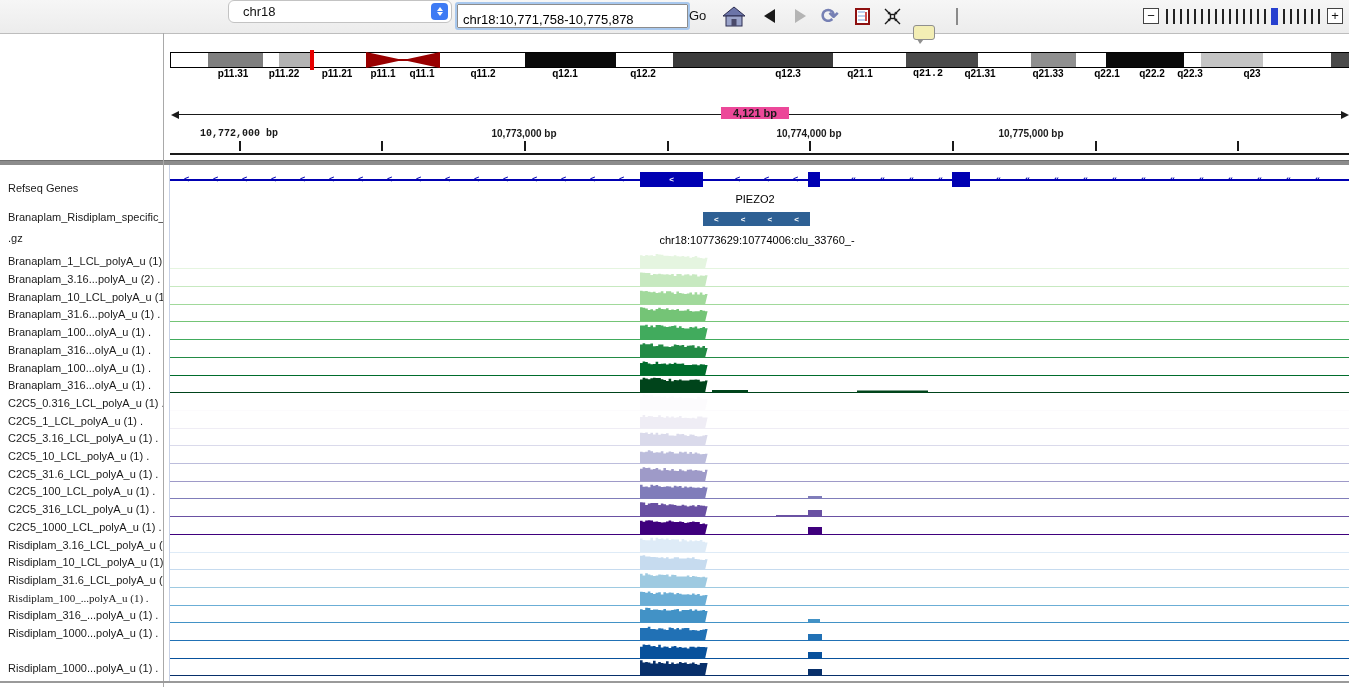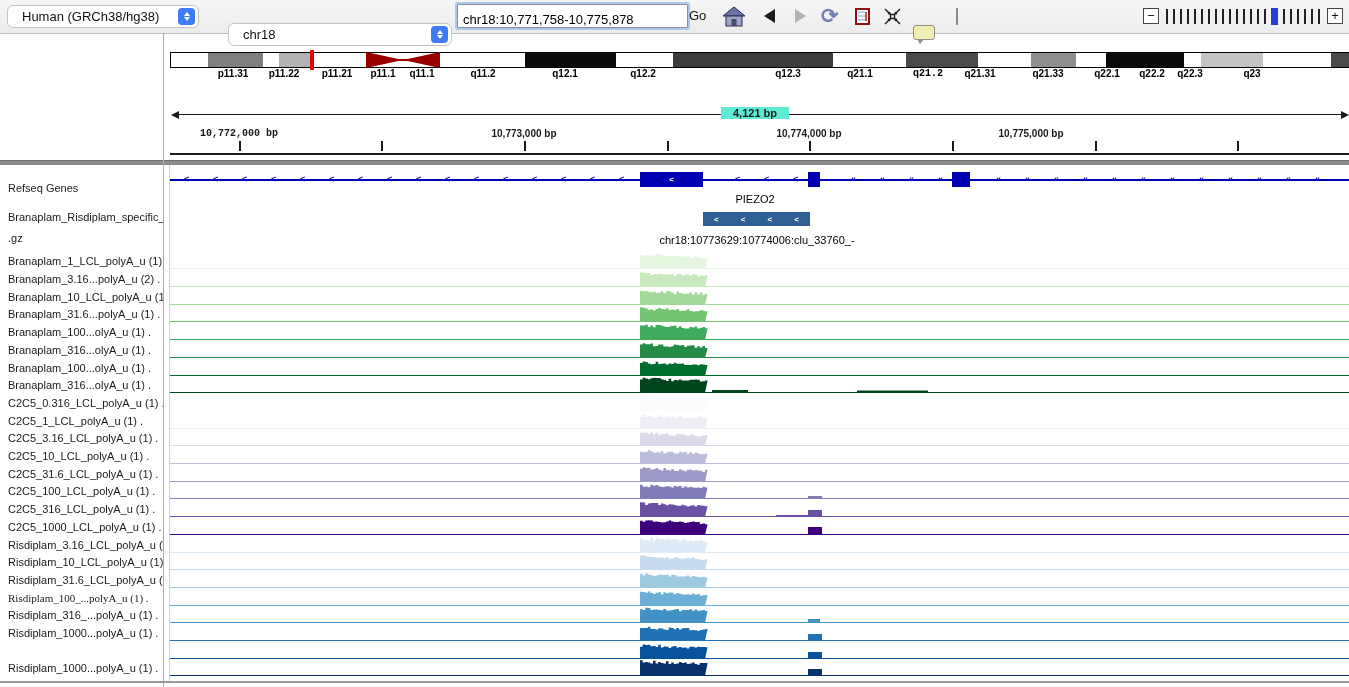--- a/index.html
+++ b/index.html
@@ -47,21 +47,21 @@
   
   #ideogram{position:absolute;left:170px;top:52px;width:1179px;height:16px;border:1px solid #000;box-sizing:border-box;background:#fff;}
   .band{position:absolute;top:0;bottom:0;}
   #ideo-svg{position:absolute;left:170px;top:50px;width:1179px;height:20px;}
   .band-label{position:absolute;top:68px;font-size:10px;font-weight:bold;color:#000;transform:translateX(-50%);white-space:nowrap;}
   
   #ruler-line{position:absolute;left:176px;top:114px;width:1167px;height:1px;background:#1a1a1a;}
   .arrowhead{position:absolute;top:110.5px;width:0;height:0;border-top:4px solid transparent;border-bottom:4px solid transparent;}
   #arrow-left{left:171px;border-right:8px solid #1a1a1a;}
   #arrow-right{left:1341px;border-left:8px solid #1a1a1a;}
-  #span-label{position:absolute;left:755px;top:107px;transform:translateX(-50%);background:#5eead4;
+  #span-label{position:absolute;left:755px;top:107px;transform:translateX(-50%);background:#ec4899;
               padding:0 12px;font-size:11px;font-weight:bold;color:#1a1a1a;}
   .rtick{position:absolute;width:1.5px;height:10px;background:#1a1a1a;top:141px;}
   .rtick-label{position:absolute;top:128px;font-size:10px;font-weight:bold;color:#1a1a1a;transform:translateX(-50%);white-space:nowrap;}
   
   .track-name{position:absolute;left:8px;width:155px;font-size:11px;color:#1a1a1a;white-space:nowrap;overflow:hidden;}
   
   #gene-line{position:absolute;left:170px;top:179px;width:1179px;height:1.5px;background:#0000b2;}
   .gene-chevron{position:absolute;top:173px;font-size:9px;font-weight:bold;color:#0000b2;line-height:12px;}
   .exon{position:absolute;top:172px;height:15px;background:#0000b2;display:flex;align-items:center;justify-content:center;
         color:#fff;font-size:8px;font-weight:bold;}
@@ -72,28 +72,21 @@
   #junction-label{position:absolute;top:234px;transform:translateX(-50%);font-size:11px;color:#000;white-space:nowrap;}
   .baseline{position:absolute;left:170px;width:1179px;height:1px;}
   .hill-svg{position:absolute;left:170px;width:1179px;height:18px;}
 </style>
 </head>
 <body>
 
 <div id="app">
 
   <div id="toolbar">
-    <div class="select" style="left:7px;top:5px;width:192px;">
-      <span>Human (GRCh38/hg38)</span>
-      <span class="stepper">
-          <span class="step-up"></span>
-          <span class="step-down"></span>
-        </span>
-    </div>
-    <div class="select" style="left:228px;top:23px;width:224px;">
+    <div class="select" style="left:228px;top:0;width:224px;">
       <span>chr18</span>
       <span class="stepper">
           <span class="step-up"></span>
           <span class="step-down"></span>
         </span>
     </div>
     <div id="locus-field">
       <span>chr18:10,771,758-10,775,878</span>
     </div>
     <span id="go-label">Go</span>

